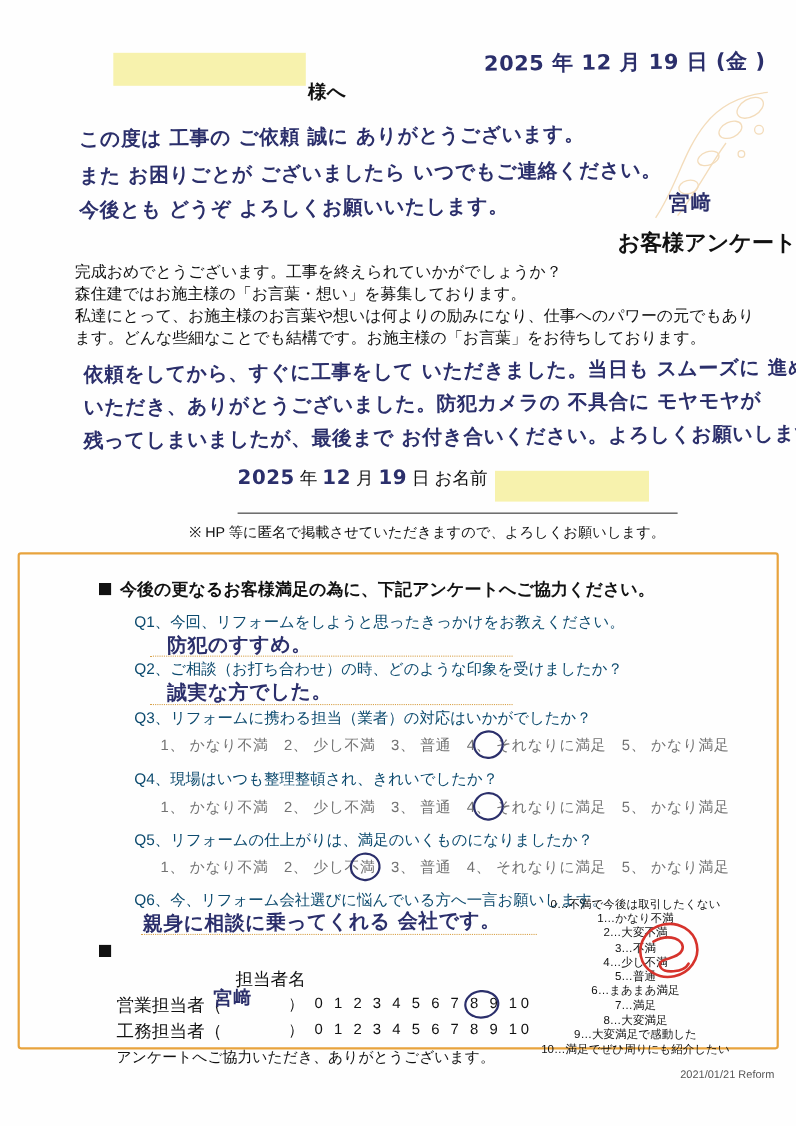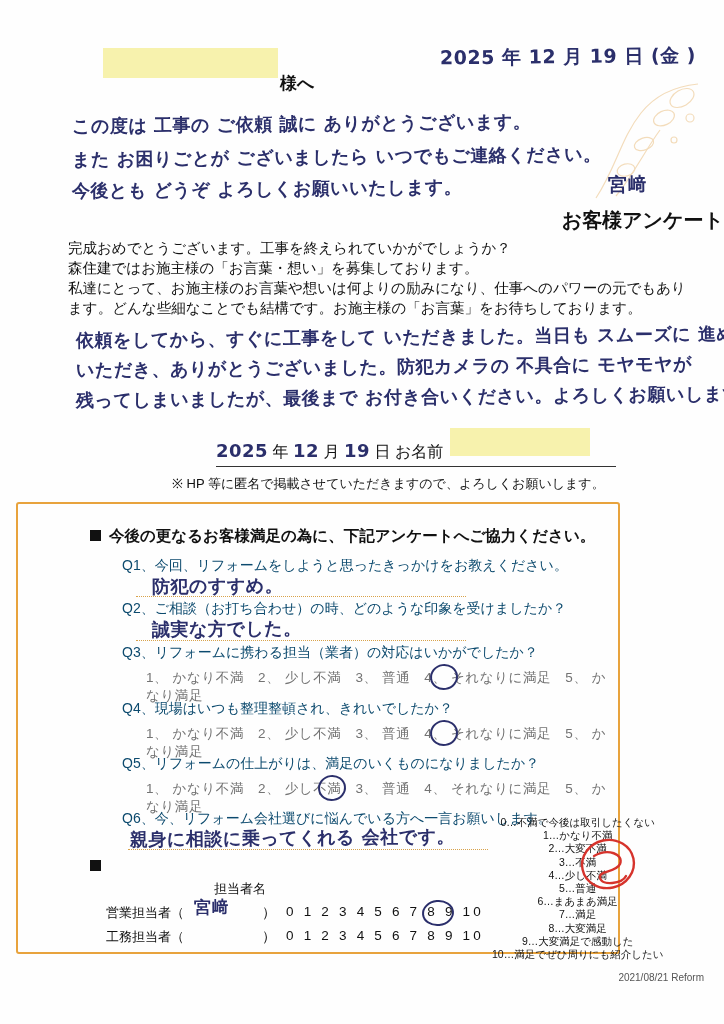--- a/index.html
+++ b/index.html
@@ -108,21 +108,21 @@
     white-space: nowrap;
   }
   #cmt-l1 { top: 325px; }
   #cmt-l2 { top: 355px; }
   #cmt-l3 { top: 385px; }
 
   
   .sig-row {
     position: absolute;
     left: 216px;
-    top: 440px;
+    top: 424px;
     font-size: 16px;
     color: #111;
     text-align: center;
   }
   .sig-row .hw { font-size: 18px; }
   .sig-underline {
     position: absolute;
     left: 216px;
     top: 466px;
     width: 400px;
@@ -134,21 +134,21 @@
     top: 474px;
     font-size: 13px;
     color: #111;
   }
 
   
   .box {
     position: absolute;
     left: 16px;
     top: 502px;
-    width: 604px;
+    width: 692px;
     height: 452px;
     border: 2px solid #e8a33d;
     border-radius: 3px;
     box-sizing: border-box;
   }
   .box-inner { position: absolute; inset: 0; }
 
   .sec-head {
     position: absolute;
     font-size: 15.5px;
@@ -224,21 +224,21 @@
     top: 312px;
     font-size: 10.5px;
     line-height: 13.2px;
     color: #111;
   }
   .legend div { white-space: nowrap; text-align: center; }
 
   
   .rate-label {
     position: absolute;
-    font-size: 13px;
+    font-size: 16px;
     color: #111;
   }
   #rl-name { left: 196px; top: 376px; }
   #rl-sales { left: 88px; top: 400px; }
   #rl-eng { left: 88px; top: 424px; }
 
   .rate-nums {
     position: absolute;
     font-size: 13.5px;
     letter-spacing: 3.2px;
@@ -404,26 +404,27 @@
       <div class="rate-label" id="rl-sales">営業担当者（</div>
       <div class="hand hw-sales-name">宮﨑</div>
       <div class="paren" id="p-sales" style="left:244px;">）</div>
       <div class="rate-nums" id="rn-sales">0 1 2 3 4 5 6 7 8 9 10</div>
       <div id="circ-ten"></div>
 
       <div class="rate-label" id="rl-eng">工務担当者（</div>
       <div class="paren" id="p-eng" style="left:244px;">）</div>
       <div class="rate-nums" id="rn-eng">0 1 2 3 4 5 6 7 8 9 10</div>
 
+      <div class="thanks">アンケートへご協力いただき、ありがとうございます。</div>
 
       <svg class="red-scribble" viewBox="0 0 70 62">
         <g fill="none" stroke="#d6332c" stroke-width="2.4" stroke-linecap="round">
           <ellipse cx="34" cy="30" rx="26" ry="24" transform="rotate(-12 34 30)"></ellipse>
           <path d="M20 22 C 34 14, 50 20, 46 30 C 42 39, 24 36, 26 44 C 28 52, 48 50, 52 42"></path>
         </g>
       </svg>
 
     </div>
   </div>
 
-  <div class="footer-note">2021/08/21 Reform</div>
+  <div class="footer-note">2021/01/21 Reform</div>
 
 </div>
 
 </body></html>

